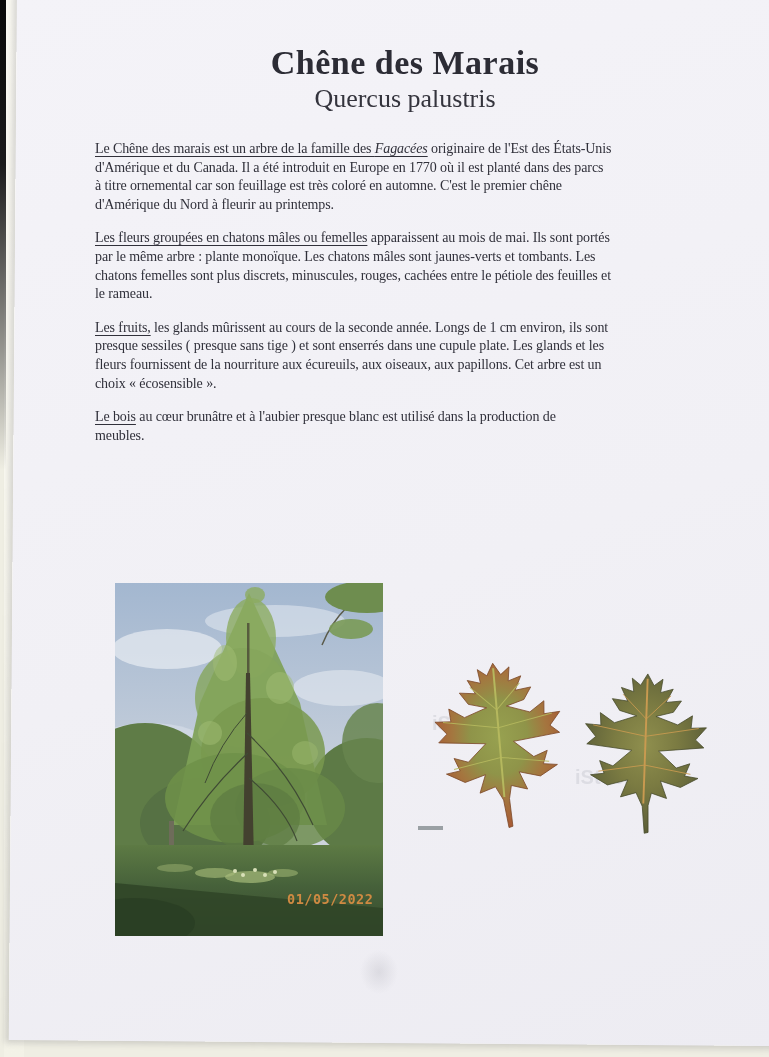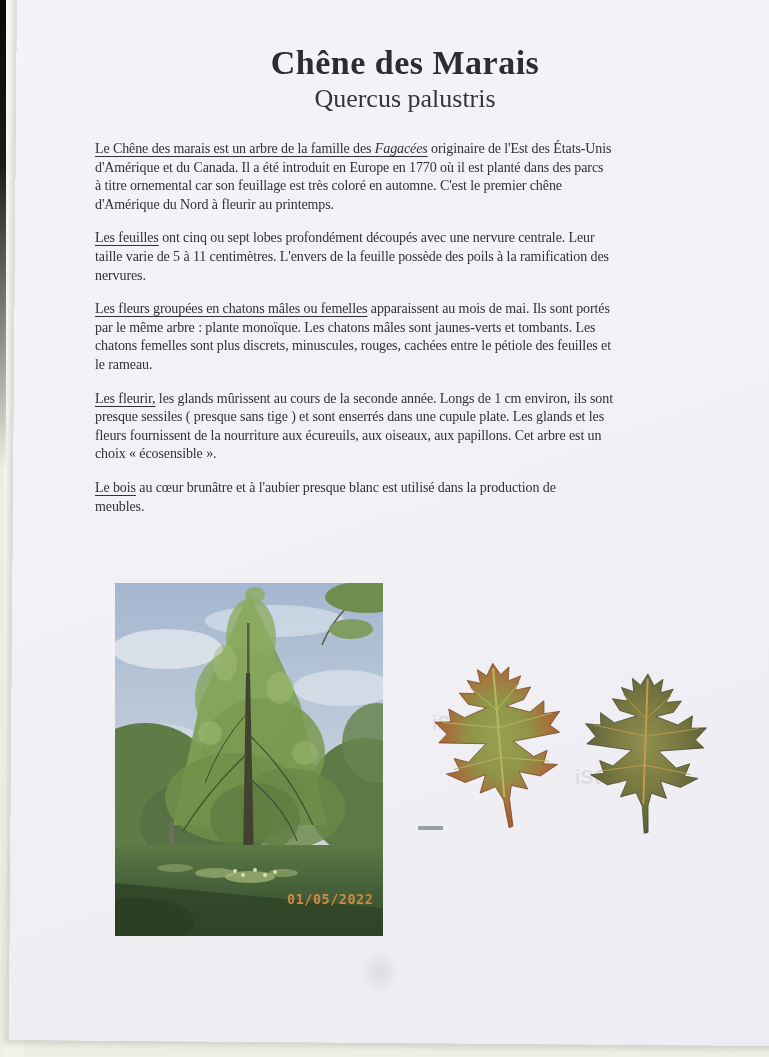--- a/index.html
+++ b/index.html
@@ -50,28 +50,25 @@
   <div class="title-block">
     <h1 class="doc-title">Chêne des Marais</h1>
     <h2 class="doc-subtitle">Quercus palustris</h2>
   </div>
 
   <div class="paras">
     <p><span class="u">Le Chêne des marais est un arbre de la famille des </span><span class="u i">Fagacées</span><span> originaire de l'Est des États-Unis
 d'Amérique et du Canada. Il a été introduit en Europe en 1770 où il est planté dans des parcs
 à titre ornemental car son feuillage est très coloré en automne.  C'est le premier chêne
 d'Amérique du Nord à fleurir au printemps.</span></p>
-    <p><span class="u">Les feuilles</span><span> ont cinq ou sept lobes profondément découpés avec une nervure centrale. Leur
-taille varie de 5 à 11 centimètres. L'envers de la feuille possède des poils à la ramification des
-nervures.</span></p>
     <p><span class="u">Les fleurs groupées en chatons mâles ou femelles</span><span> apparaissent au mois de mai. Ils sont portés
 par le même arbre : plante monoïque. Les chatons mâles sont jaunes-verts et tombants. Les
 chatons femelles sont plus discrets, minuscules, rouges, cachées entre le pétiole des feuilles et
 le rameau.</span></p>
-    <p><span class="u">Les fleurir,</span><span> les glands mûrissent au cours de la seconde année. Longs de 1 cm environ, ils sont
+    <p><span class="u">Les fruits,</span><span> les glands mûrissent au cours de la seconde année. Longs de 1 cm environ, ils sont
 presque sessiles ( presque sans tige ) et sont enserrés dans une cupule plate. Les glands et les
 fleurs fournissent de la nourriture aux écureuils, aux oiseaux, aux papillons. Cet arbre est un
 choix « écosensible ».</span></p>
     <p><span class="u">Le  bois</span><span> au cœur brunâtre et à l'aubier presque blanc est utilisé dans la production de
 meubles.</span></p>
   </div>
 
   <svg class="photo" viewBox="0 0 268 353" xmlns="http://www.w3.org/2000/svg">
     <defs>
       <linearGradient id="sky" x1="0" y1="0" x2="0" y2="1">

